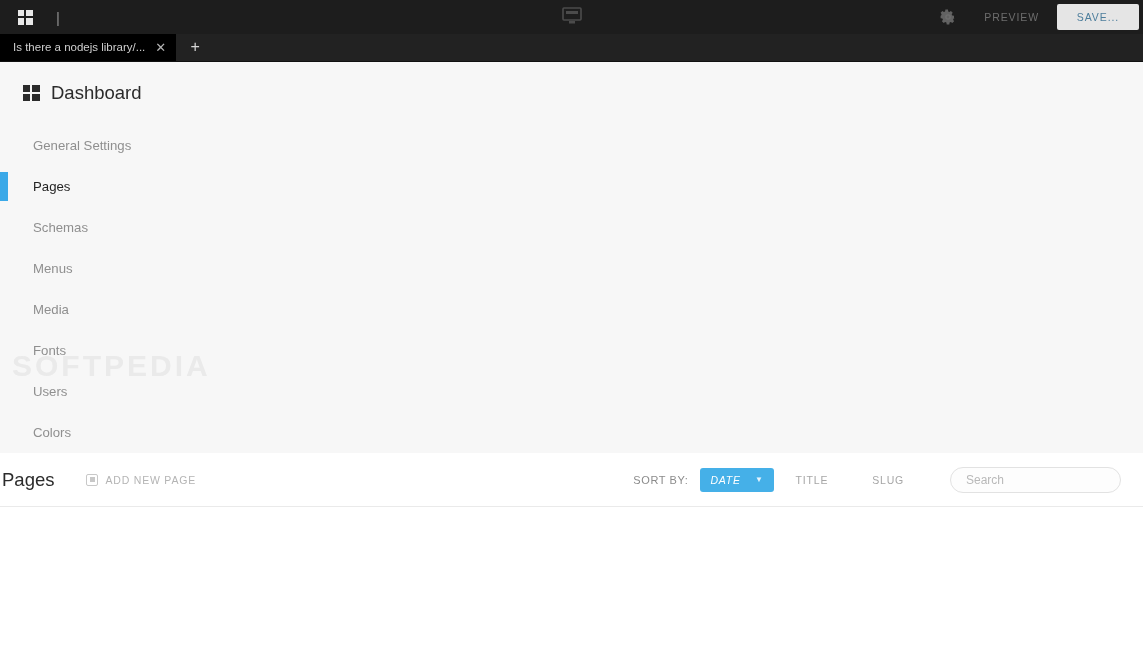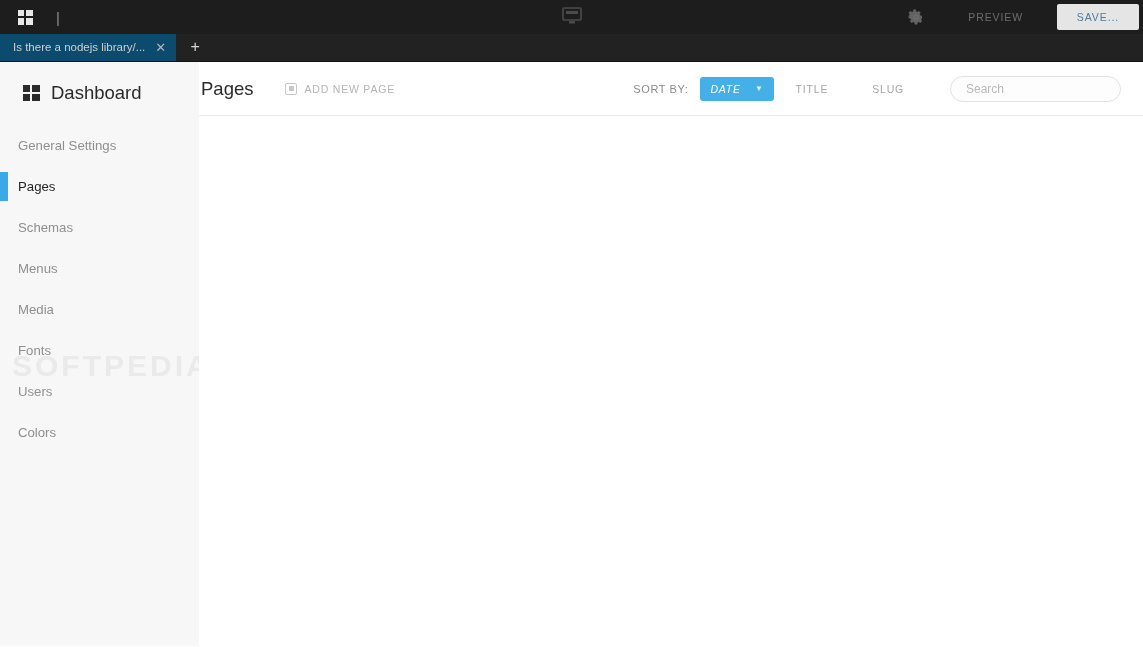--- a/index.html
+++ b/index.html
@@ -56,21 +56,21 @@
     opacity: 0.5;
   }
 
   .header-right {
     position: absolute;
     right: 0;
     top: 0;
     height: 34px;
     display: flex;
     align-items: center;
-    gap: 16px;
+    gap: 0px;
   }
   .gear-btn {
     width: 36px; height: 34px;
     display: flex; align-items: center; justify-content: center;
     cursor: pointer;
   }
   .preview-btn {
     color: #6d6d6d;
     font-size: 10.5px;
     letter-spacing: 0.9px;
@@ -98,21 +98,21 @@
   
   .tab-strip {
     height: 28px;
     background: #222222;
     display: flex;
     align-items: flex-end;
     border-bottom: 1px solid #111;
   }
   .tab {
     height: 28px;
-    background: #0c4a6e;
+    background: #000000;
     display: flex;
     align-items: center;
     padding: 0 10px 0 13px;
     min-width: 150px;
     max-width: 200px;
     cursor: pointer;
   }
   .tab-title {
     color: #cfcfcf;
     font-size: 11.5px;
@@ -140,20 +140,21 @@
     cursor: pointer;
     font-weight: 300;
   }
 
   
   .app-body {
     display: flex;
     height: calc(647px - 34px - 29px);
     background: #f7f7f7;
     position: relative;
+    flex-direction: column;
   }
 
   
   .sidebar {
     width: 199px;
     background: #f7f7f7;
     flex-shrink: 0;
     position: relative;
   }
   .brand {
@@ -176,21 +177,21 @@
     font-size: 18.5px;
     color: #2b2b2b;
     font-weight: 400;
   }
 
   .nav { margin-top: 17px; position: relative; }
   .nav-item {
     height: 41px;
     display: flex;
     align-items: center;
-    padding-left: 18px;
+    padding-left: 33px;
     font-size: 13.2px;
     color: #8f8f8f;
     cursor: pointer;
     position: relative;
   }
   .nav-item.active { color: #242424; }
   .nav-item.active .nav-indicator {
     position: absolute;
     left: 0;
     top: 6px;

